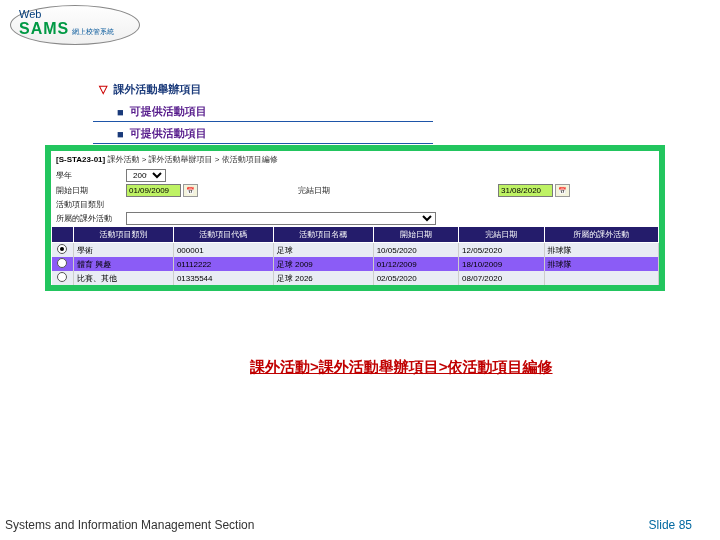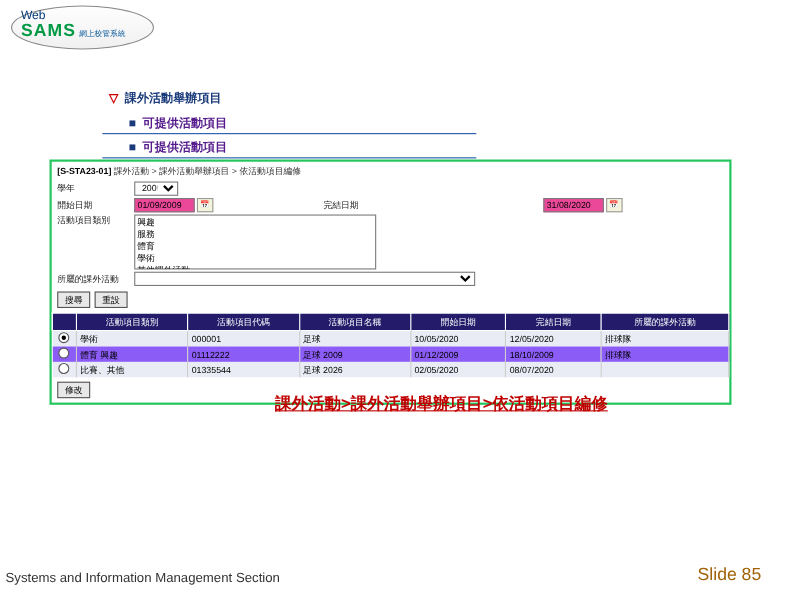--- a/index.html
+++ b/index.html
@@ -11,46 +11,46 @@
 .nav-block{position:absolute;left:93px;width:340px}
 .nav1{top:80px}
 .nav2{top:102px}
 .nav3{top:124px}
 .nav-item{display:flex;align-items:center;padding:2px 6px;font-size:11px;font-weight:bold}
 .nav1 .nav-item{color:#1a3a7a}
 .nav1 .tri{color:#c00;margin-right:6px}
 .nav2,.nav3{border-bottom:1px solid #1e55a8}
 .nav2 .nav-item,.nav3 .nav-item{color:#551a8b}
 .nav2 .bul,.nav3 .bul{color:#1a3a7a;margin:0 6px 0 18px}
-.form-area{position:absolute;left:45px;top:145px;width:620px;border:2px solid #22c55e;background:#fff;font-size:8px}
+.form-area{position:absolute;left:45px;top:145px;width:620px;border:6px solid #22c55e;background:#fff;font-size:8px}
 .crumb{padding:3px 5px;color:#333}
 .crumb b{color:#000}
 .frow{display:flex;padding:1px 5px;align-items:center}
 .flabel{width:70px;color:#222}
 .flabel2{width:200px;color:#222}
 .sel{border:1px solid #7a7a7a;background:#fff;height:13px;font-size:8px;padding:0 2px;margin-right:4px}
 .sel-year{width:40px}
-.inp{border:1px solid #7a7a7a;height:13px;font-size:8px;padding:0 2px;background:#ec4899}
+.inp{border:1px solid #7a7a7a;height:13px;font-size:8px;padding:0 2px;background:#bef264}
 .inp-date{width:55px}
 .cal{width:15px;height:13px;background:#f4f4dc;border:1px solid #999;font-size:7px;text-align:center;line-height:11px;margin-left:2px}
 .listbox{border:1px solid #7a7a7a;width:220px;height:50px;font-size:8px;overflow:auto}
 .listbox div{padding:0 2px}
 .btnrow{padding:4px 5px;display:flex;gap:4px}
 .btn{border:1px solid #555;background:#e8e8e8;padding:1px 6px;font-size:8px;cursor:pointer}
 table.grid{width:100%;border-collapse:collapse;font-size:8px}
 table.grid th{background:#241c6b;color:#fff;padding:2px 3px;font-weight:normal;border:1px solid #fff;text-align:center}
 table.grid td{padding:1px 3px;border-right:1px solid #ccc}
 table.grid tr.odd{background:#e9ecf4}
 table.grid tr.even{background:#8b5cf6}
 .radio{width:10px;height:10px;border:1px solid #555;border-radius:50%;display:inline-block;background:#fff}
 .radio.on::after{content:"";display:block;width:4px;height:4px;background:#000;border-radius:50%;margin:2px}
 .redline{position:absolute;left:250px;top:358px;font-size:15px;font-weight:bold;color:#c00000}
 .redline u{}
 .footer{position:absolute;left:5px;bottom:8px;font-size:12px;color:#333}
-.slide{position:absolute;right:28px;bottom:8px;font-size:16px;color:#a16207}
+.slide{position:absolute;right:28px;bottom:8px;font-size:12px;color:#0369a1}
 .sel-wide{width:310px}
 </style>
 </head>
 <body>
 
 <div class="logo">
   <span class="web">Web</span><br>
   <span class="sams">SAMS</span>
   <span class="sub">網上校管系統</span>
 </div>
@@ -89,39 +89,28 @@
     <span class="flabel">開始日期</span>
     <input class="inp inp-date" value="01/09/2009" style="">
     <span class="cal">📅</span>
     <span class="flabel2" style="margin-left:100px">完結日期</span>
     <input class="inp inp-date" value="31/08/2020" style="">
     <span class="cal">📅</span>
   </div>
 
   <div class="frow" style="align-items:flex-start">
     <span class="flabel">活動項目類別</span>
-    <div class="listbox">
-      <div>興趣</div>
-      <div>服務</div>
-      <div>體育</div>
-      <div>學術</div>
-      <div>其他課外活動</div>
-    </div>
   </div>
 
   <div class="frow">
     <span class="flabel">所屬的課外活動</span>
     <select class="sel sel-wide"><option></option></select>
   </div>
 
 
-  <div class="btnrow">
-    <button class="btn">搜尋</button>
-    <button class="btn">重設</button>
-  </div>
 
   <table class="grid">
     <tbody>
         <tr>
       <th style="width:22px"></th>
       <th>活動項目類別</th>
       <th>活動項目代碼</th>
       <th>活動項目名稱</th>
       <th>開始日期</th>
       <th>完結日期</th>
@@ -150,23 +139,20 @@
       <td>比賽、其他</td>
       <td>01335544</td>
       <td>足球 2026</td>
       <td>02/05/2020</td>
       <td>08/07/2020</td>
       <td></td>
     </tr>
   </tbody>
     </table>
 
-  <div class="btnrow">
-    <button class="btn">修改</button>
-  </div>
 </div>
 
 <div class="redline"><u>課外活動&gt;課外活動舉辦項目&gt;依活動項目編修</u></div>
 
 <div class="footer">Systems and Information Management Section</div>
 <div class="slide">
   <span>Slide </span><span>85</span>
 </div>
 
 </body></html>

